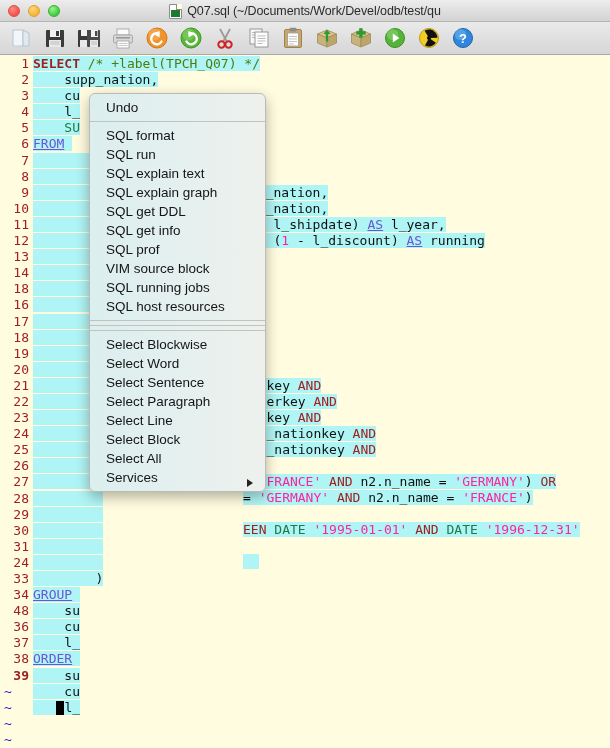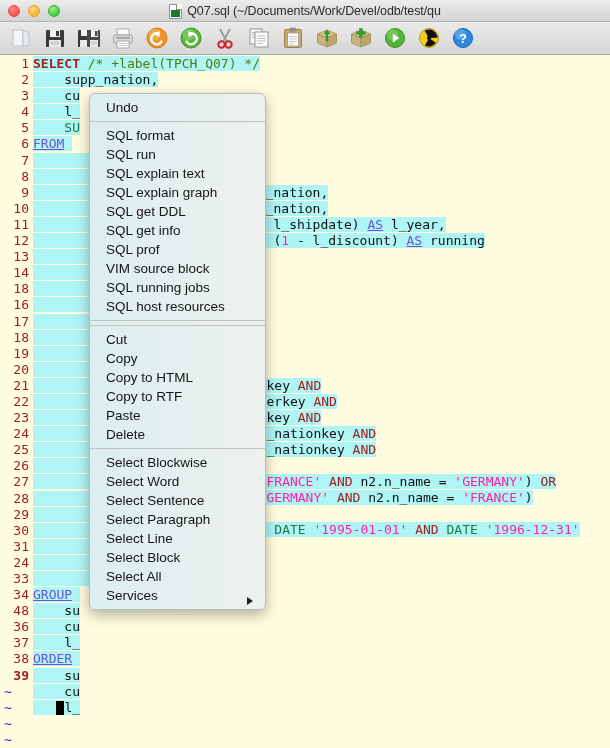--- a/index.html
+++ b/index.html
@@ -501,40 +501,20 @@
           <span class="lbl">SQL running jobs</span>
         </div>
       <div class="mi">
           <span class="lbl">SQL host resources</span>
         </div>
     </div>
     <div class="sep"></div>
 
     <div class="sep"></div>
 
-    <div class="grp">
-      <div class="mi">
-          <span class="lbl">Cut</span>
-        </div>
-      <div class="mi">
-          <span class="lbl">Copy</span>
-        </div>
-      <div class="mi">
-          <span class="lbl">Copy to HTML</span>
-        </div>
-      <div class="mi">
-          <span class="lbl">Copy to RTF</span>
-        </div>
-      <div class="mi">
-          <span class="lbl">Paste</span>
-        </div>
-      <div class="mi">
-          <span class="lbl">Delete</span>
-        </div>
-    </div>
     <div class="sep"></div>
 
     <div class="grp">
       <div class="mi">
           <span class="lbl">Select Blockwise</span>
         </div>
       <div class="mi">
           <span class="lbl">Select Word</span>
         </div>
       <div class="mi">

